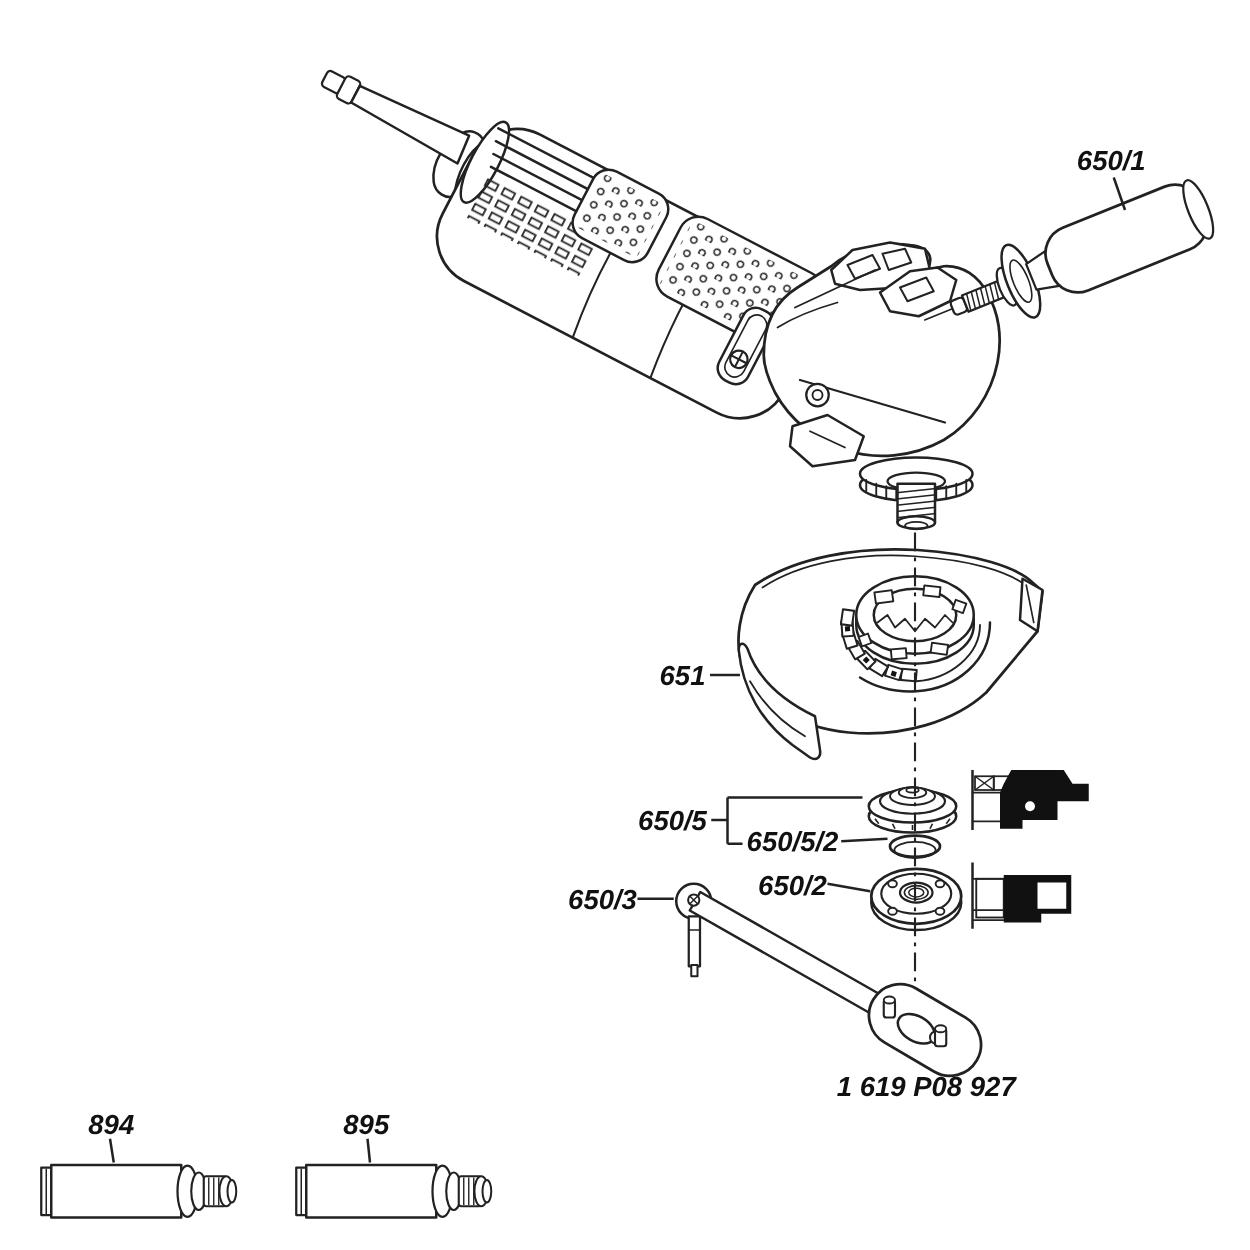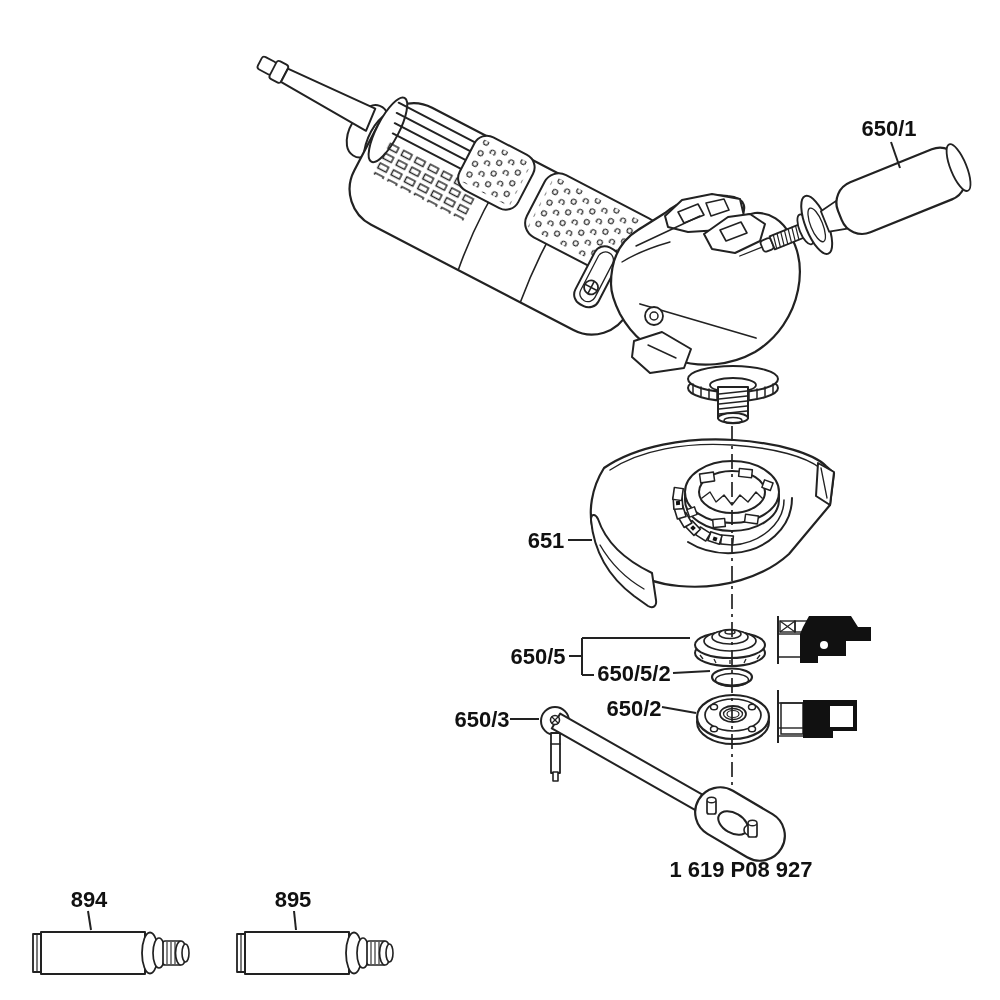--- a/index.html
+++ b/index.html
@@ -1,17 +1,17 @@
 <!DOCTYPE html>
 <html><head>
 <meta charset="utf-8">
 <style>
   html,body{margin:0;padding:0;background:#fff;}
   #stage{position:relative;width:1000px;height:1000px;background:#fff;overflow:hidden;
-         font-family:"Liberation Sans", sans-serif;}
+         font-family:"Liberation Sans", sans-serif;font-style:italic;}
   svg{display:block;}
   text.callout{font-family:"Liberation Sans", sans-serif;font-weight:bold;font-size:22px;fill:#111;}
   .ln{stroke:#222;fill:none;}
   .wh{fill:#fff;stroke:#222;}
   .blk{fill:#111;stroke:none;}
 </style>
 </head>
 <body>
 
 <div id="stage">

